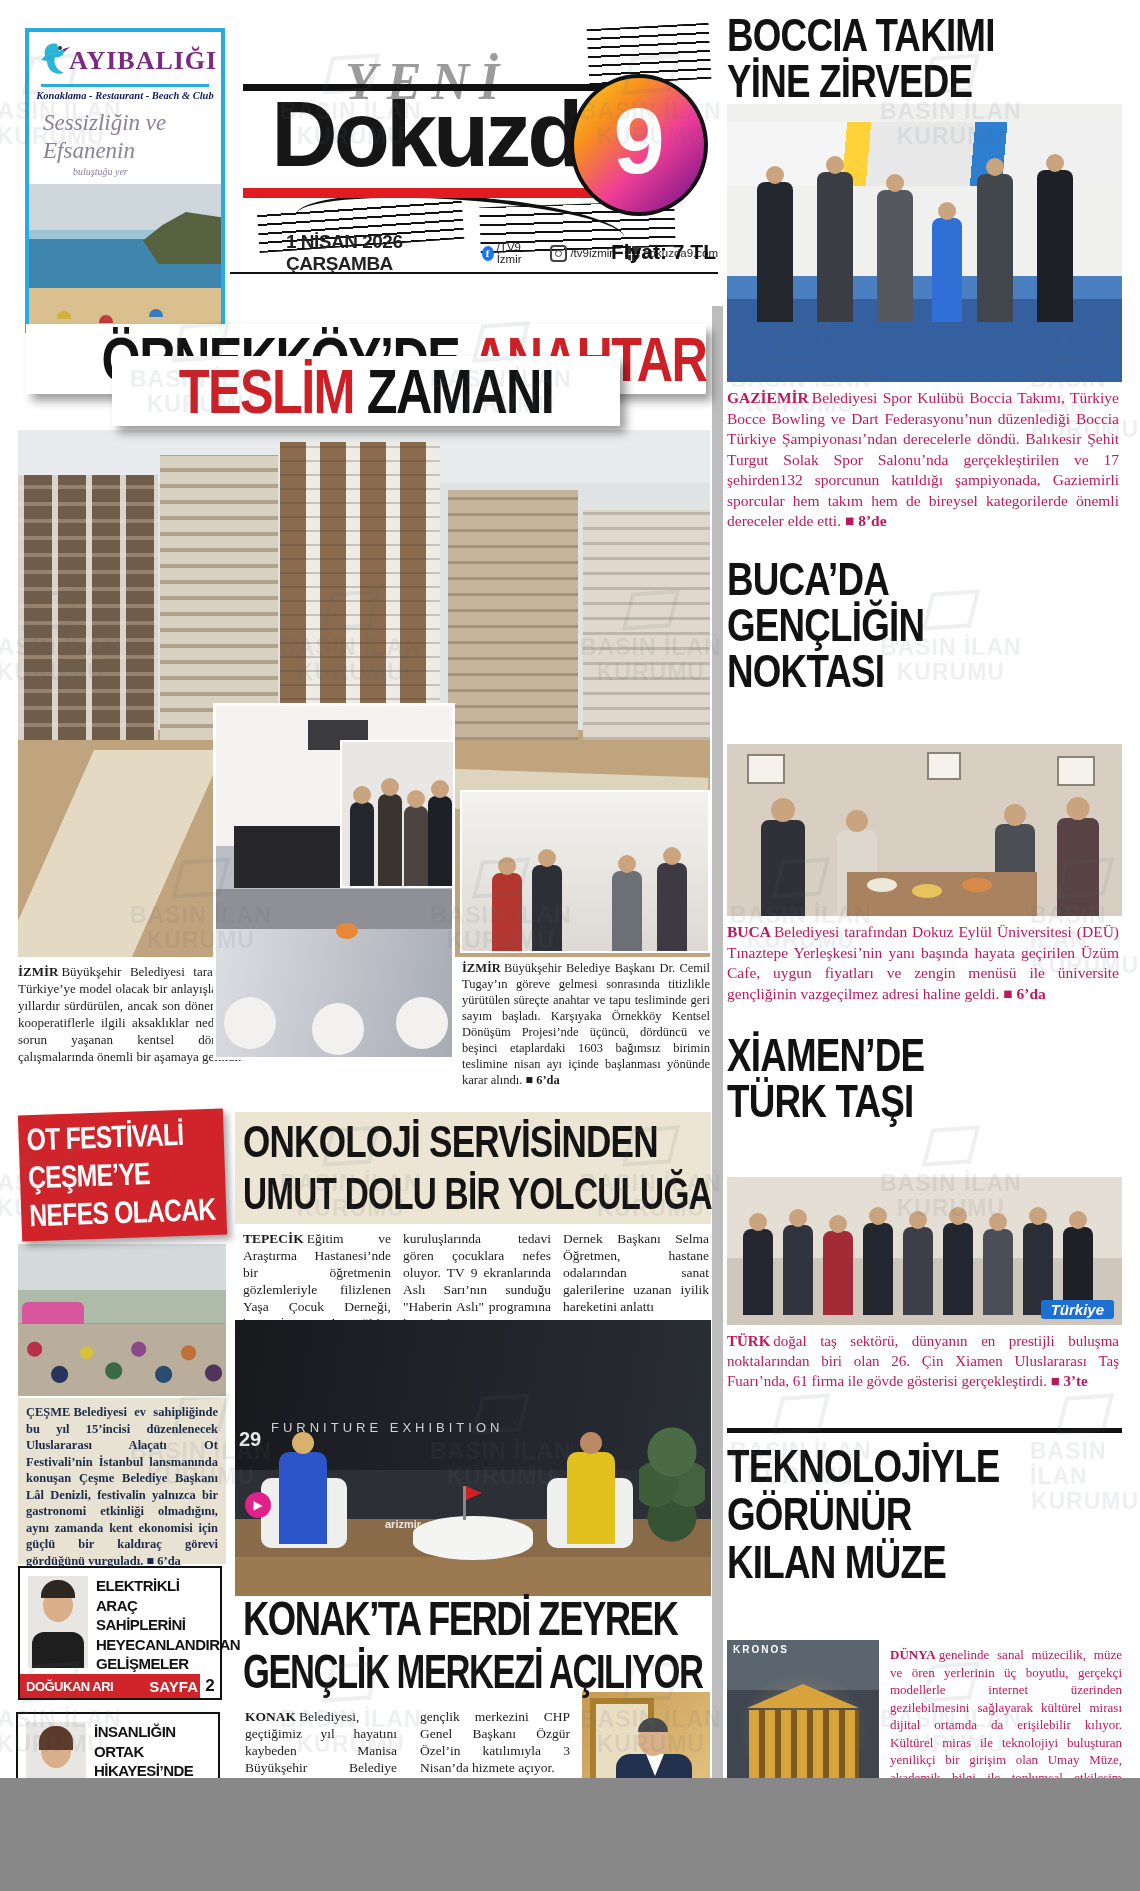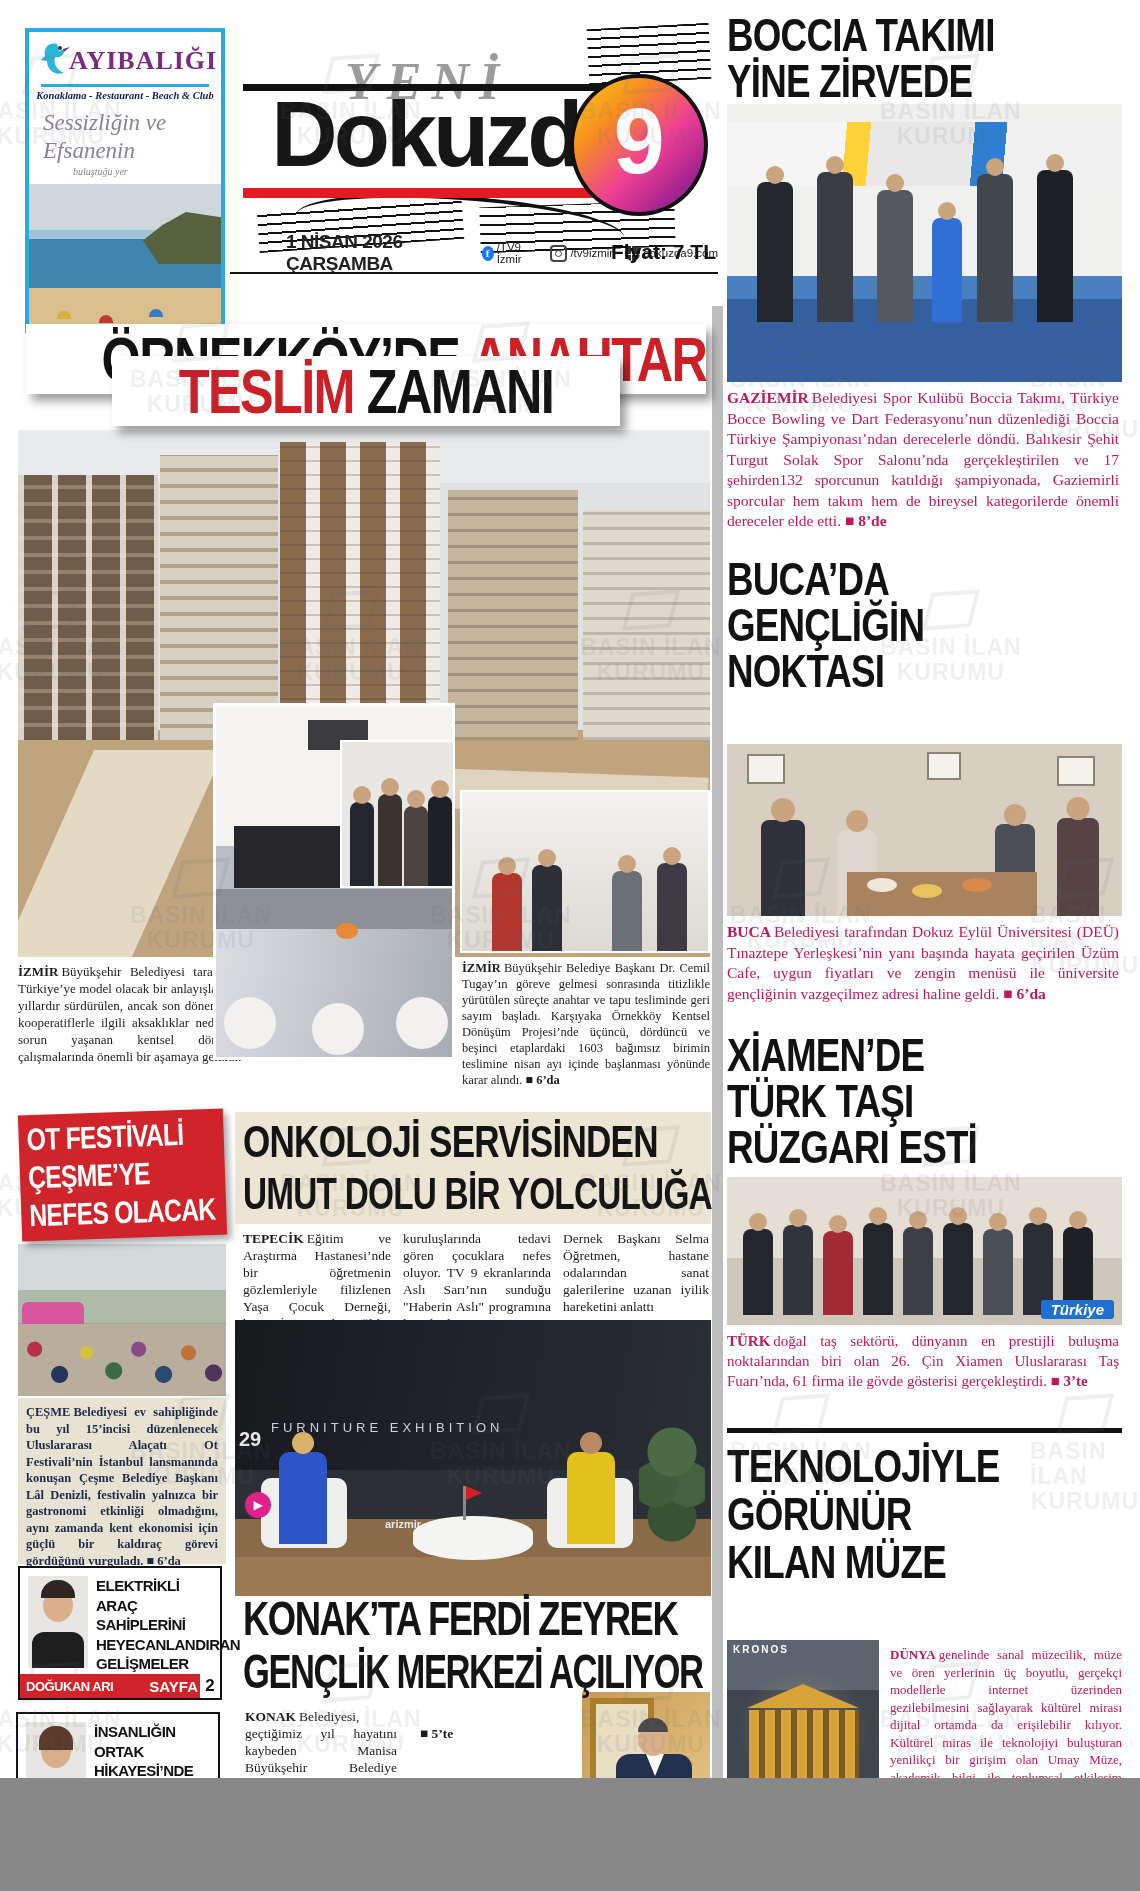--- a/index.html
+++ b/index.html
@@ -454,21 +454,21 @@
 
   <div>
     <div class="abs" id="konak-title">
       <div><span class="scale" style="transform:scaleX(.76)">KONAK’TA FERDİ ZEYREK</span></div>
       <div><span class="scale" style="transform:scaleX(.72)">GENÇLİK MERKEZİ AÇILIYOR</span></div>
     </div>
     <div class="newscol" id="konak-c1">
       <b class="lead-b">KONAK</b><span>Belediyesi, geçtiğimiz yıl hayatını kaybeden Manisa Büyükşehir Belediye Başkanı Ferdi Zeyrek’in adının verildiği yeni nesil</span>
     </div>
     <div class="newscol" id="konak-c2">
-      <br>
+      <span>gençlik merkezini CHP Genel Başkanı Özgür Özel’in katılımıyla 3 Nisan’da hizmete açıyor.</span><br>
       <b class="ref">■ 5’te</b>
     </div>
     <div class="ph" id="ozel-photo">
       <div id="oz-frame"></div>
       <div id="oz-body"></div>
       <div id="oz-shirt"></div>
       <div id="oz-head"></div>
       <div id="oz-hair"></div>
     </div>
   </div>
@@ -533,21 +533,20 @@
       <div class="plate" style="left:235px;bottom:24px;background:#d88a4a;"></div>
     </div>
     <div class="sb-t" id="sb-t2">
       <b class="lead-b">BUCA</b><span>Belediyesi tarafından Dokuz Eylül Üniversitesi (DEÜ) Tınaztepe Yerleşkesi’nin yanı başında hayata geçirilen Üzüm Cafe, uygun fiyatları ve zengin menüsü ile üniversite gençliğinin vazgeçilmez adresi haline geldi.</span>
       <b class="ref">■ 6’da</b>
     </div>
 
     <div class="sb-h" id="sb-h3">
       <div><span class="scale">XİAMEN’DE</span></div>
       <div><span class="scale">TÜRK TAŞI</span></div>
-      <div><span class="scale">RÜZGARI ESTİ</span></div>
     </div>
     <div class="ph" id="sb-ph3">
       <i class="fig" style="left:16px;bottom:10px;width:30px;height:86px;background:#23262e;">
           <b class="h"></b>
         </i>
       <i class="fig" style="left:56px;bottom:10px;width:30px;height:90px;background:#31343c;">
           <b class="h"></b>
         </i>
       <i class="fig" style="left:96px;bottom:10px;width:30px;height:84px;background:#a32b35;">
           <b class="h"></b>

